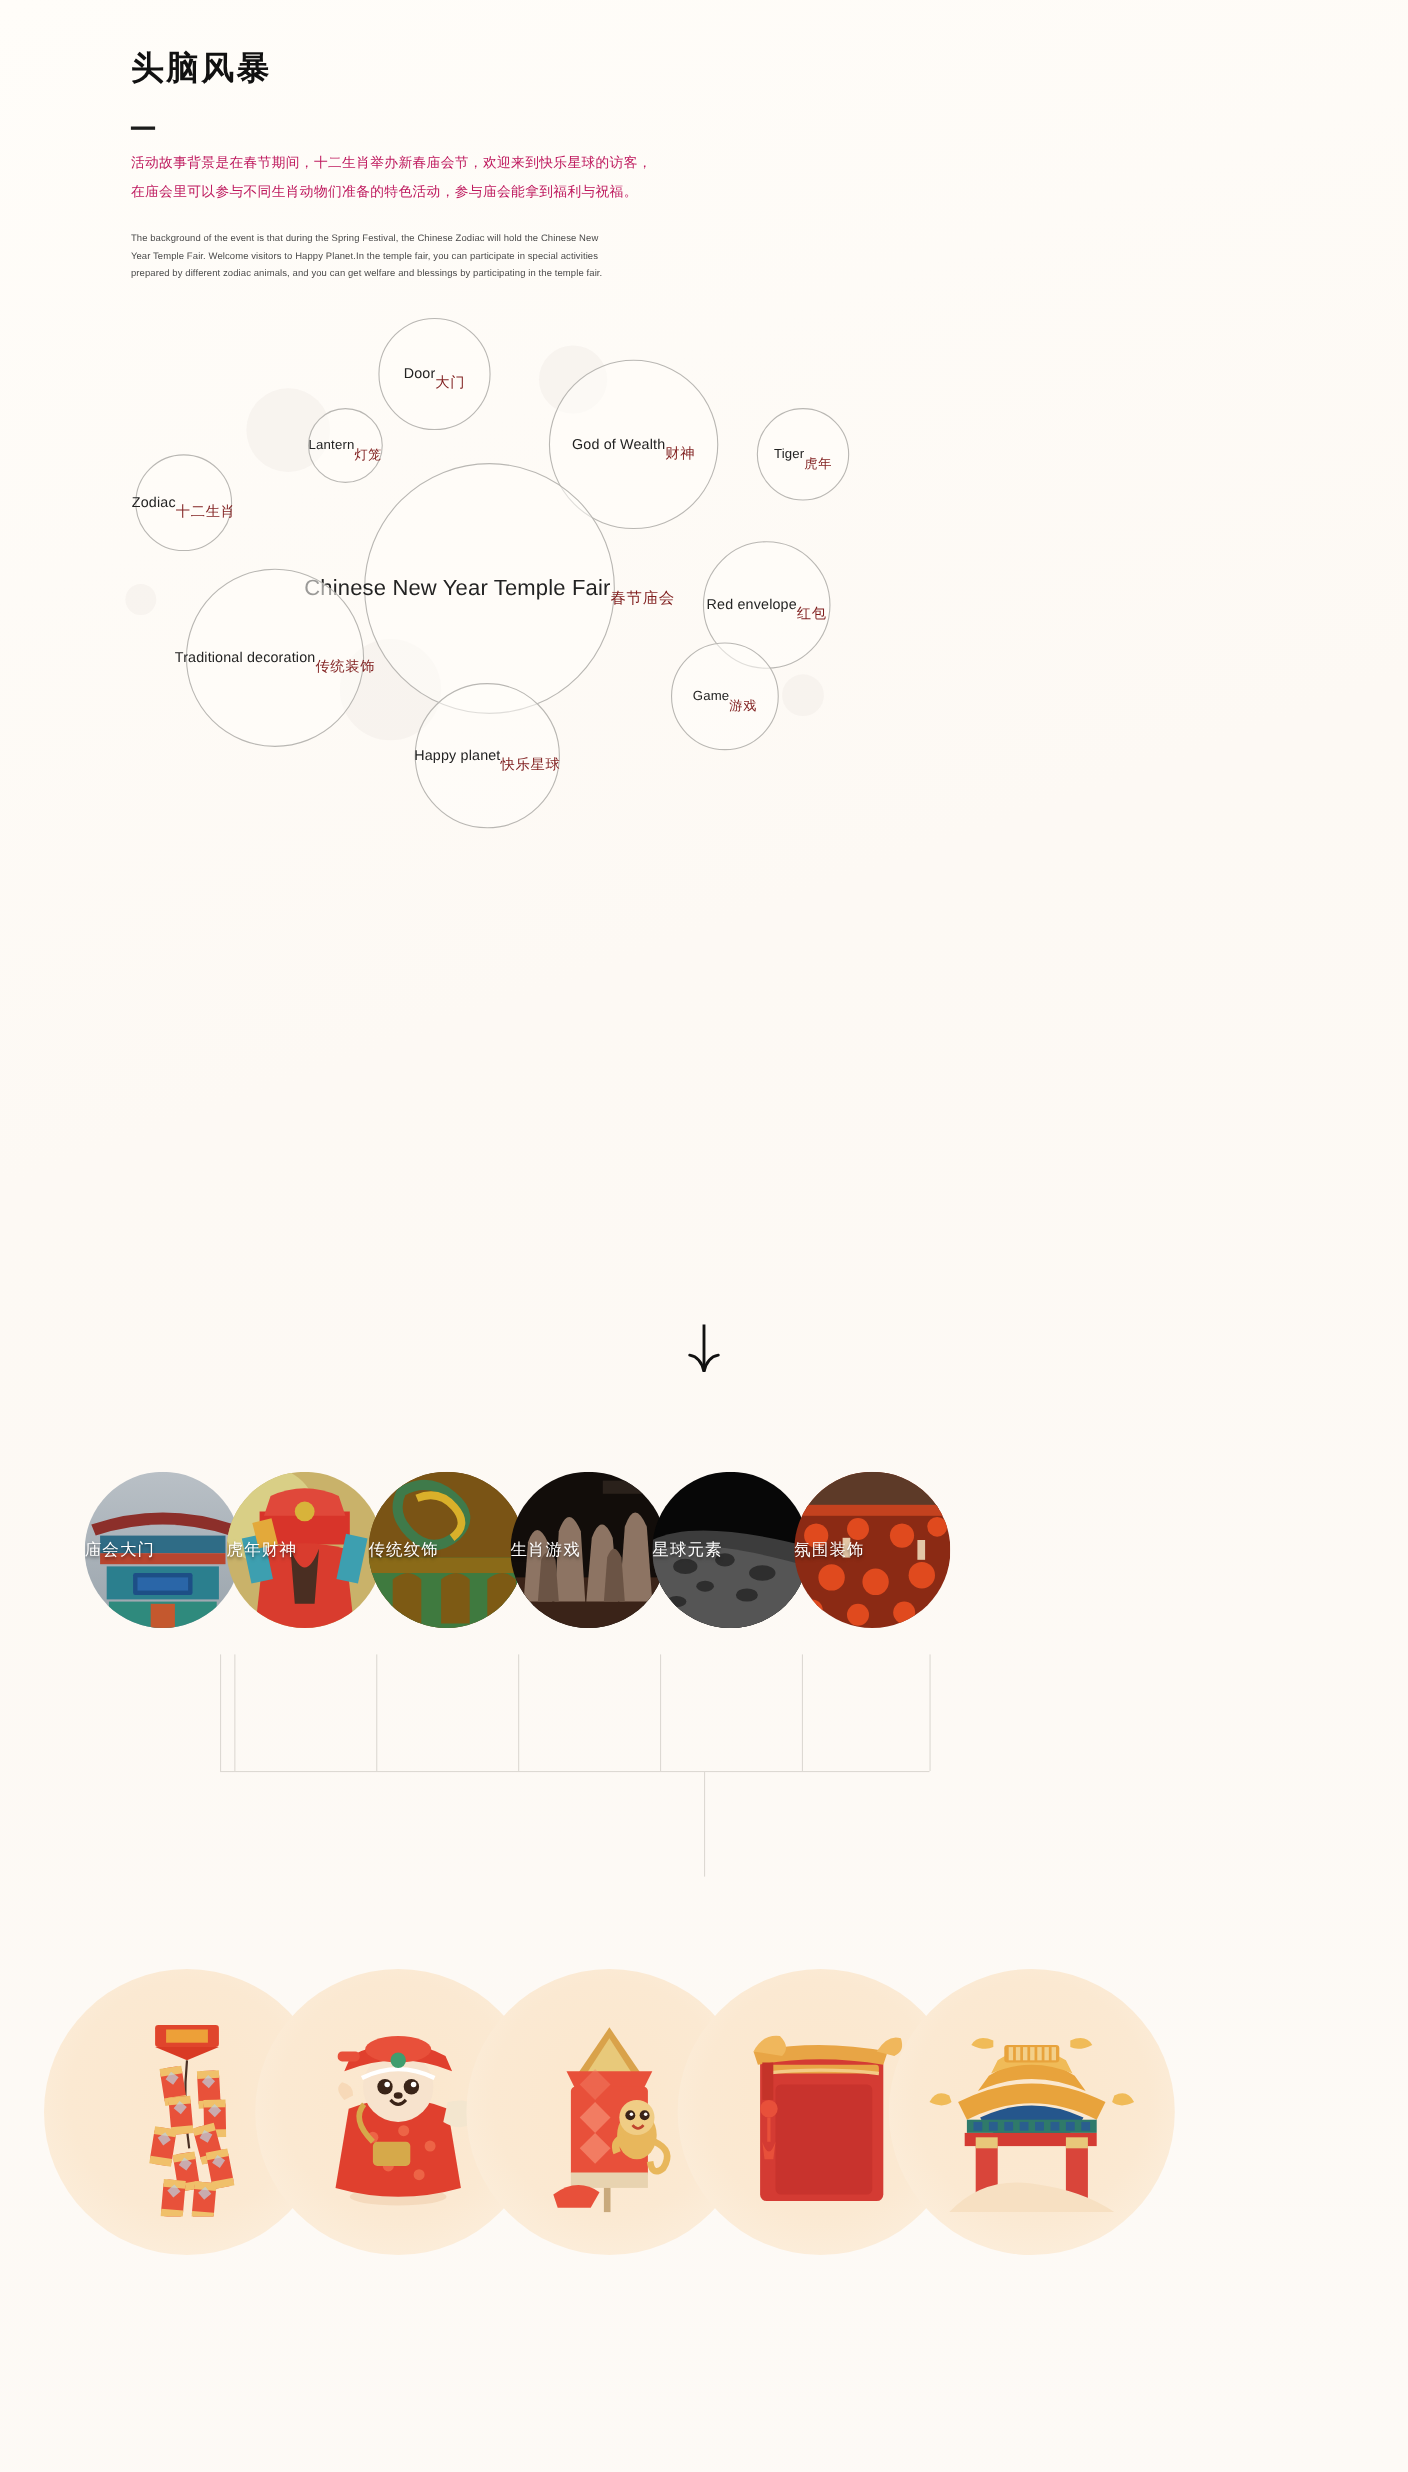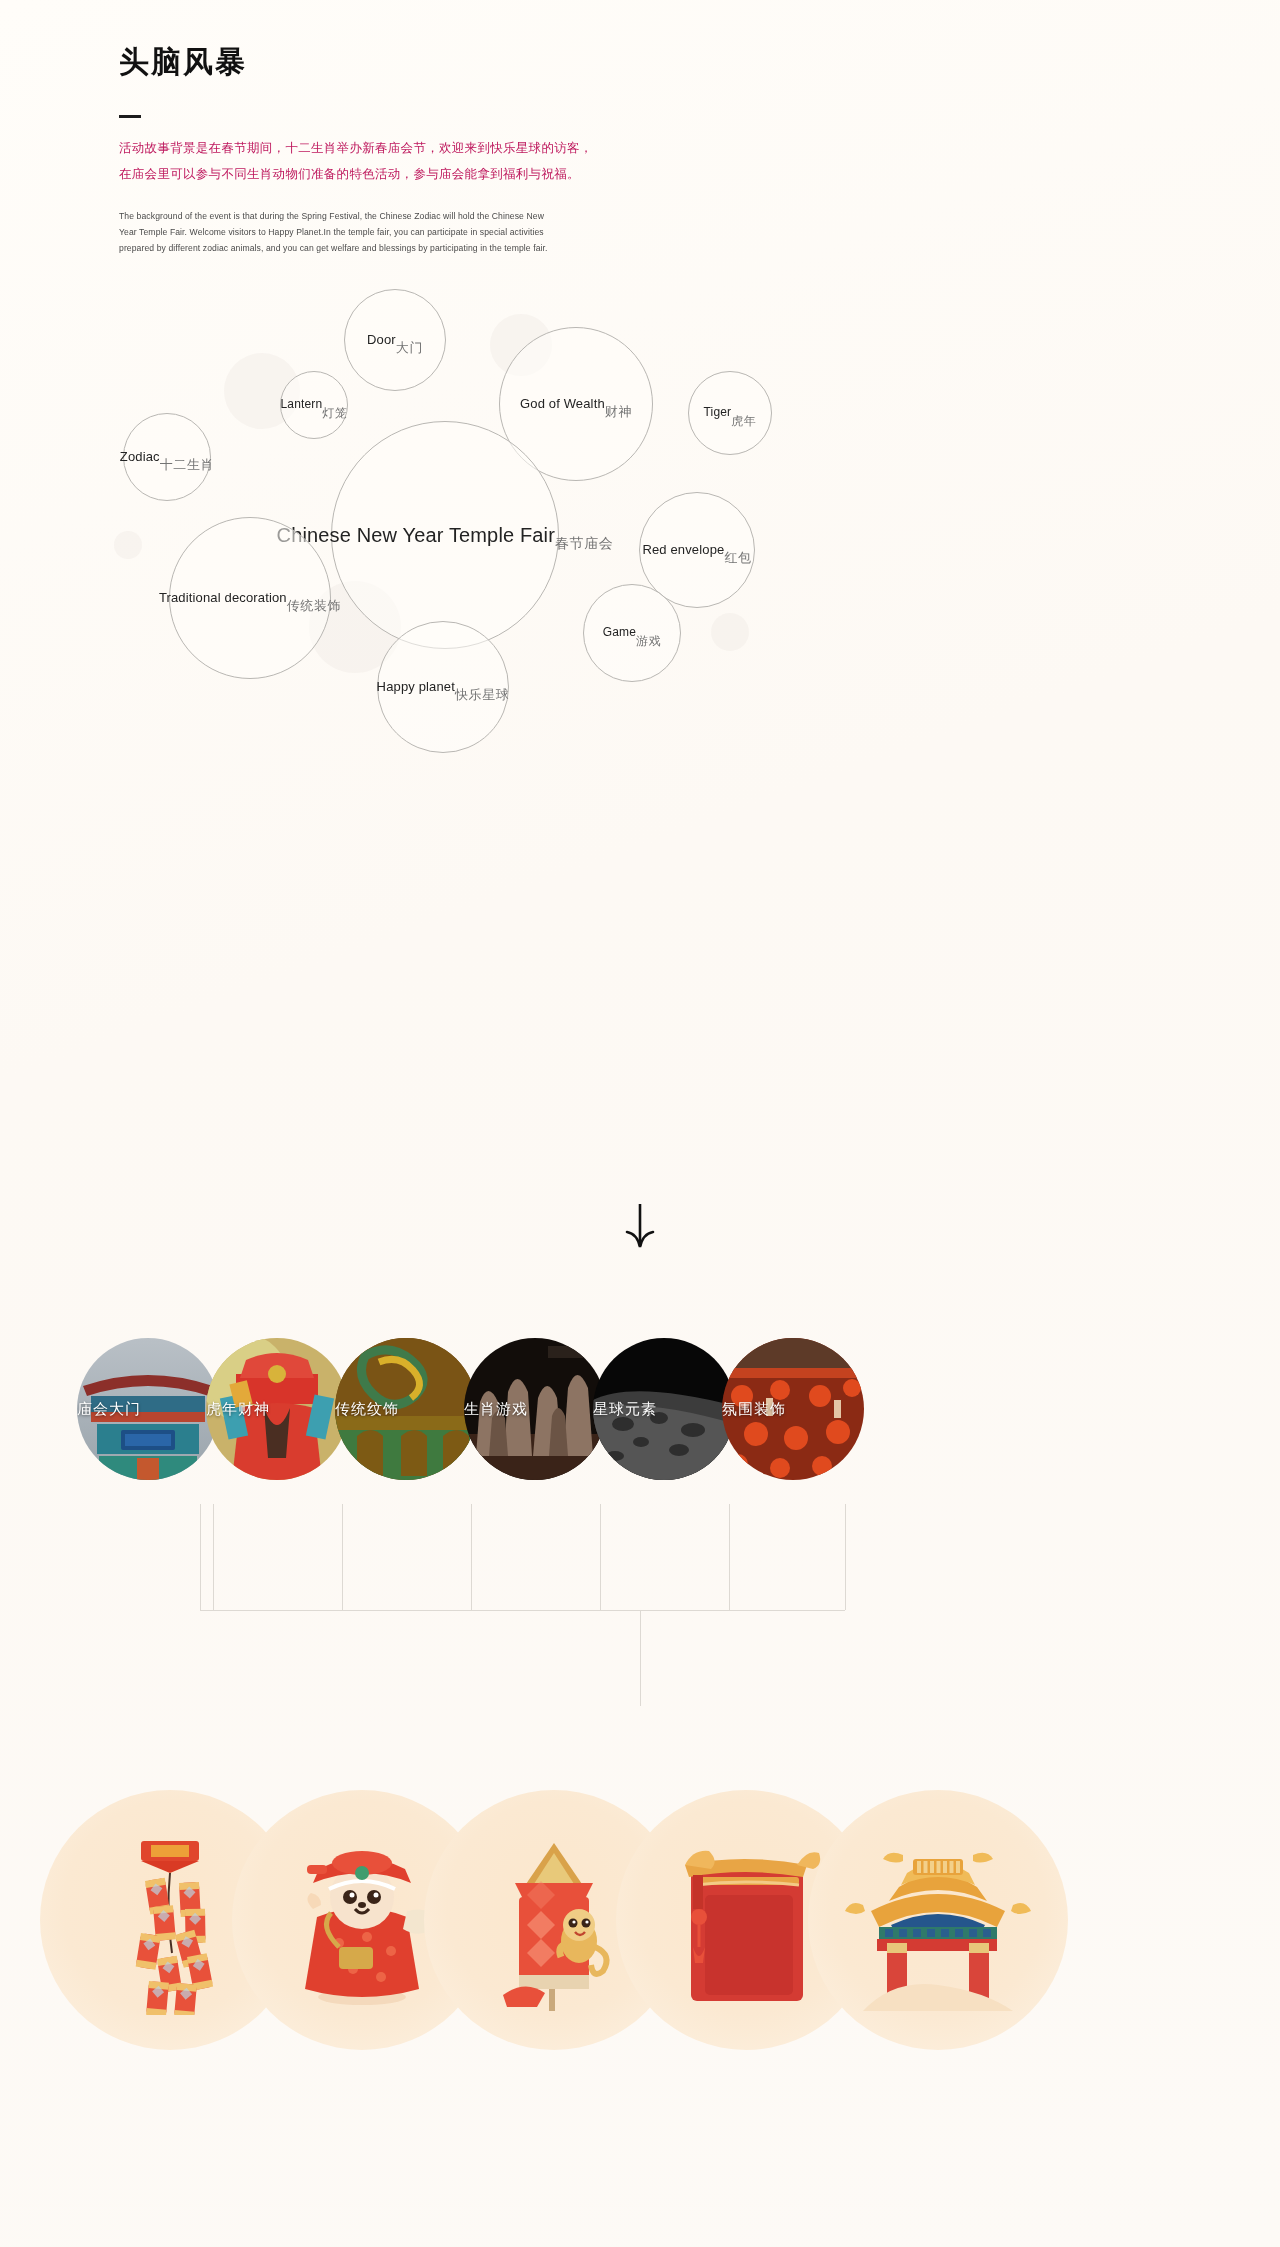--- a/index.html
+++ b/index.html
@@ -20,21 +20,21 @@
   .en-copy{font-size:8.6px;line-height:1.85;color:#4a4a4a;margin:22px 0 0 0;width:470px;letter-spacing:.1px;}
 
   
   .bubble-map{position:absolute;left:0;top:255px;width:1280px;height:860px;}
   .blob{position:absolute;border-radius:50%;background:#f3efea;opacity:.62;}
   .bubble{position:absolute;border-radius:50%;border:1px solid #b9b7b3;
     background:rgba(255,253,250,.55);
     display:flex;flex-direction:row;align-items:center;justify-content:center;
     text-align:center;box-sizing:border-box;}
   .bubble .en{font-size:13px;color:#232323;line-height:1.45;letter-spacing:.15px;white-space:nowrap;}
-  .bubble .cn{font-size:13px;color:#737373;line-height:1.5;letter-spacing:.6px;white-space:nowrap;margin-top:16px;}
+  .bubble .cn{font-size:13px;color:#7f1d1d;line-height:1.5;letter-spacing:.6px;white-space:nowrap;margin-top:16px;}
   .bubble.lg .en{font-size:20px;}
   .bubble.lg .cn{font-size:14px;}
   .bubble.sm .en, .bubble.sm .cn{font-size:12px;}
 
   
   .arrow-wrap{position:absolute;left:0;top:1185px;width:1280px;height:90px;
     display:flex;align-items:center;justify-content:center;}
 
   
   .photo-row{position:absolute;left:0;top:1338px;width:1280px;height:150px;}
@@ -106,21 +106,21 @@
       <span class="cn">春节庙会</span>
     </div>
     <div class="bubble md" style="left: 169px; top: 262px; height: 162px; width: 162px; border-color: rgb(185, 183, 179);">
       <span class="en">Traditional decoration</span>
       <span class="cn">传统装饰</span>
     </div>
     <div class="bubble md" style="left: 639px; top: 237px; height: 116px; width: 116px; border-color: rgb(185, 183, 179);">
       <span class="en">Red envelope</span>
       <span class="cn">红包</span>
     </div>
-    <div class="bubble sm" style="left: 583px; top: 329px; height: 98px; width: 98px; border-color: rgb(185, 183, 179);">
+    <div class="bubble sm" style="left: 610px; top: 329px; height: 98px; width: 98px; border-color: rgb(185, 183, 179);">
       <span class="en">Game</span>
       <span class="cn">游戏</span>
     </div>
     <div class="bubble md" style="left: 377px; top: 366px; height: 132px; width: 132px; border-color: rgb(185, 183, 179);">
       <span class="en">Happy planet</span>
       <span class="cn">快乐星球</span>
     </div>
   </div>
 
 <div class="arrow-wrap">

